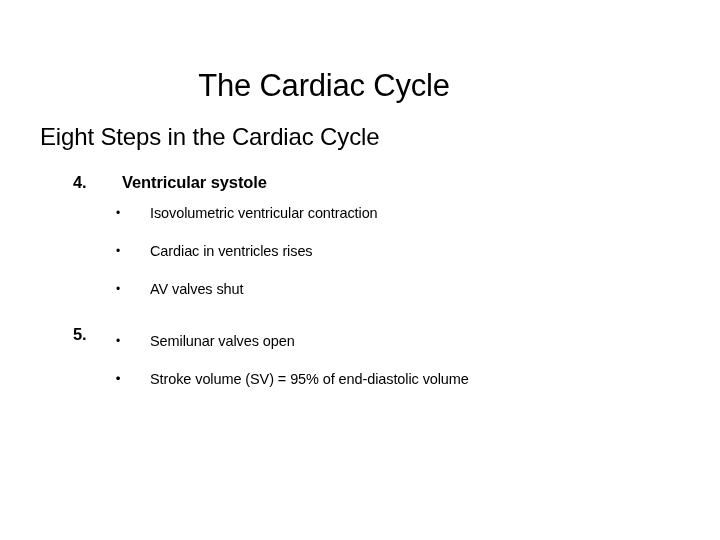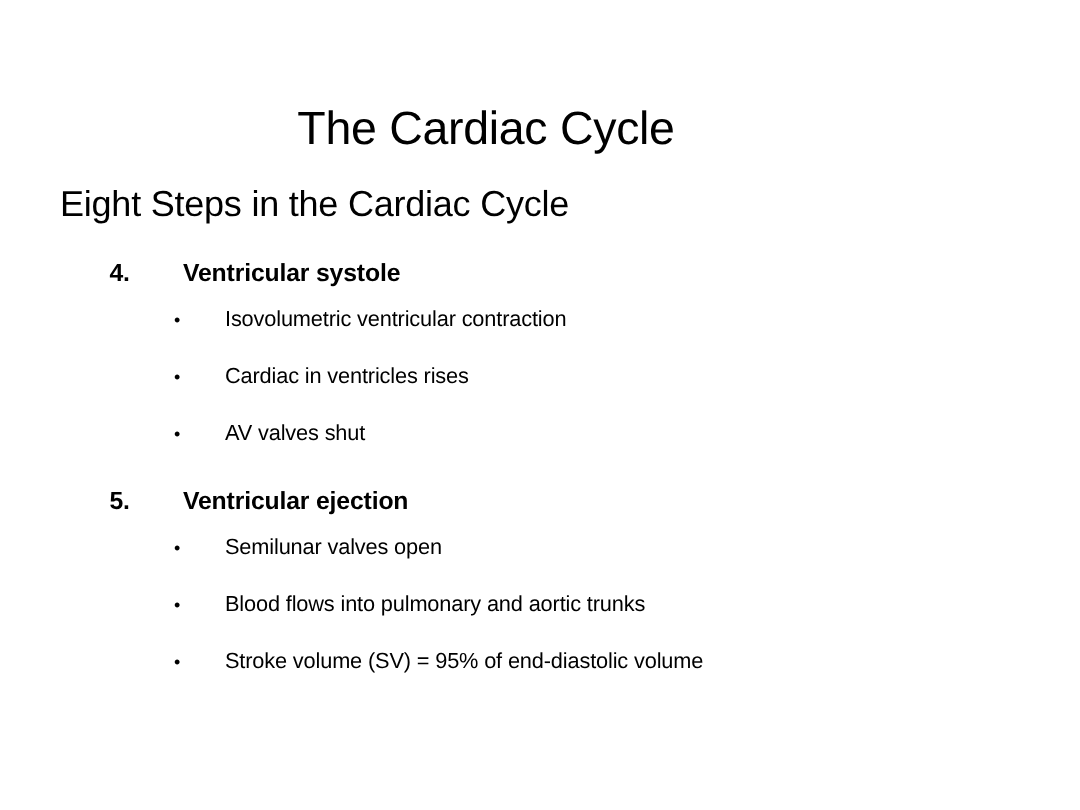--- a/index.html
+++ b/index.html
@@ -124,30 +124,28 @@
       <li class="sub-item">
         <span class="sub-bullet">•</span>
         <span>AV valves shut</span>
       </li>
     </ul>
 
     <div class="group-gap"></div>
 
     <div class="step">
       <span class="step-number">5.</span>
-      <span class="step-title">Ventricular ejection</span>
     </div>
     <ul class="sub-list">
       <li class="sub-item">
         <span class="sub-bullet">•</span>
         <span>Semilunar valves open</span>
       </li>
       <li class="sub-item">
         <span class="sub-bullet">•</span>
-        <span>Blood flows into pulmonary and aortic trunks</span>
       </li>
       <li class="sub-item">
         <span class="sub-bullet">•</span>
         <span>Stroke volume (SV) = 95% of end-diastolic volume</span>
       </li>
     </ul>
 
   </div>
 </div>
 

